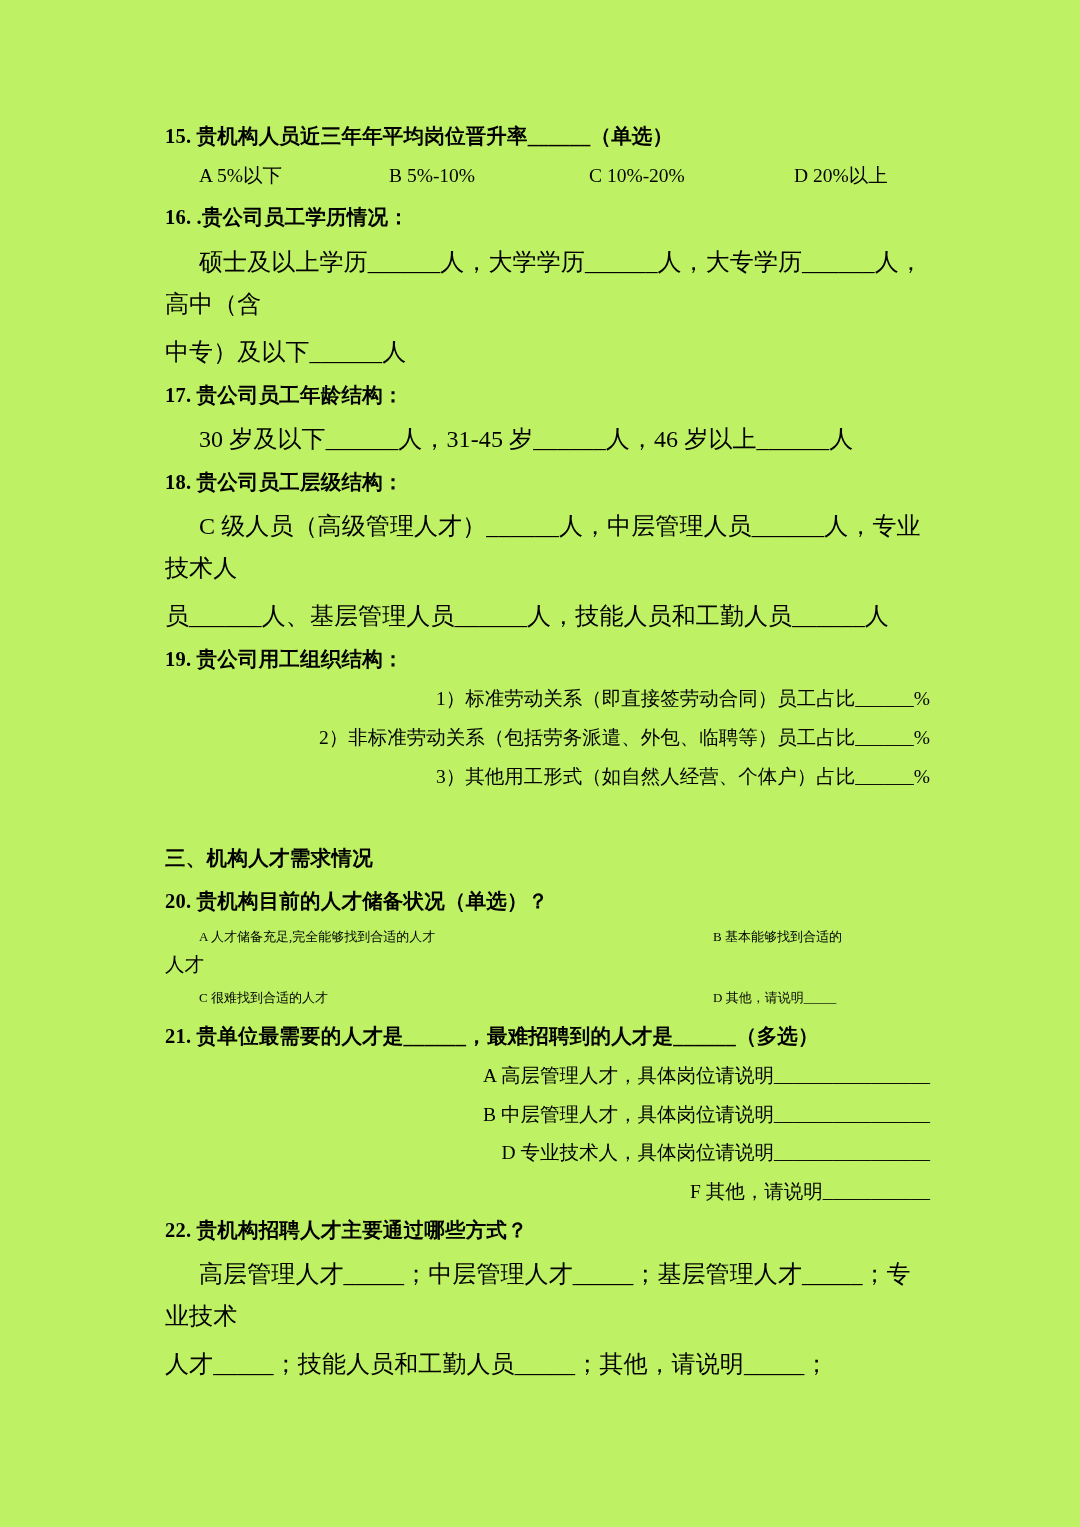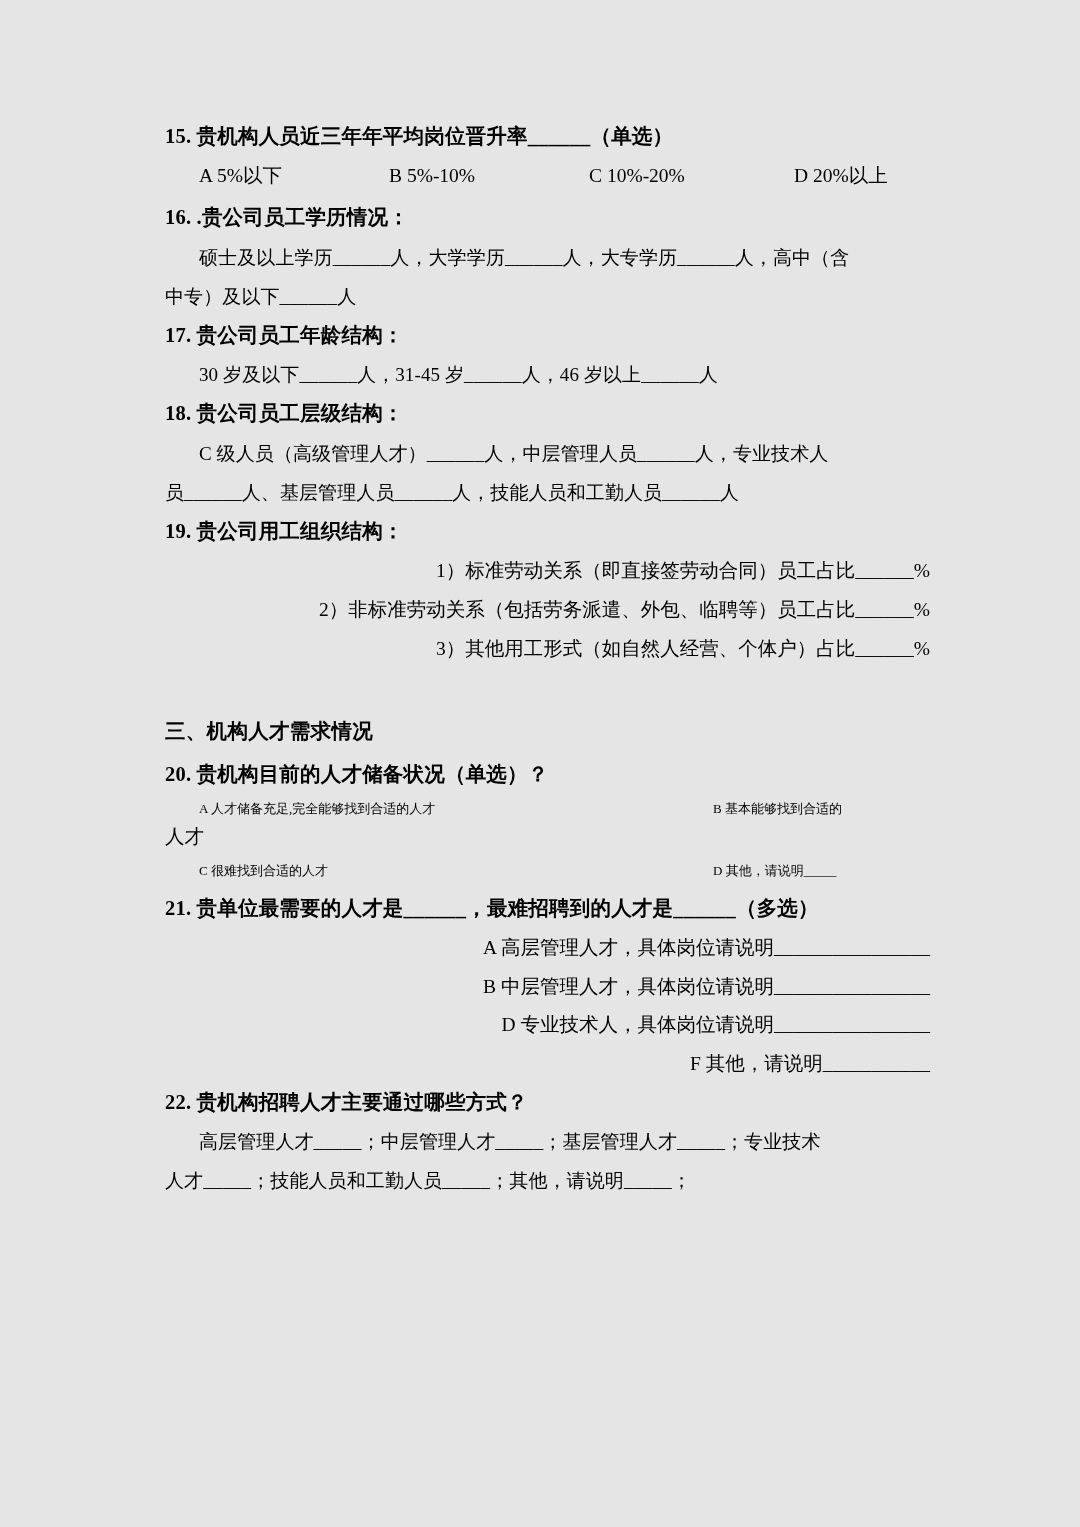--- a/index.html
+++ b/index.html
@@ -11,32 +11,32 @@
     width: 1080px;
     min-height: 1527px;
     font-family: "Liberation Serif", "DejaVu Serif", serif;
     color: #000000;
   }
   .page {
     width: 1080px;
     min-height: 1527px;
     box-sizing: border-box;
     padding: 120px 150px 60px 165px;
-    background: #e5e5e5;
+    background: #bef264;
   }
   .q {
     margin: 0 0 6px 0;
     font-size: 20.5px;
     line-height: 1.62;
     font-weight: bold;
     letter-spacing: 0.2px;
   }
   .body-line {
     margin: 0 0 6px 0;
-    font-size: 19px;
+    font-size: 24px;
     line-height: 1.75;
     letter-spacing: 0.1px;
   }
   .indent {
     text-indent: 34px;
   }
   .opts {
     margin: 0 0 8px 0;
     font-size: 19.5px;
     line-height: 1.75;

